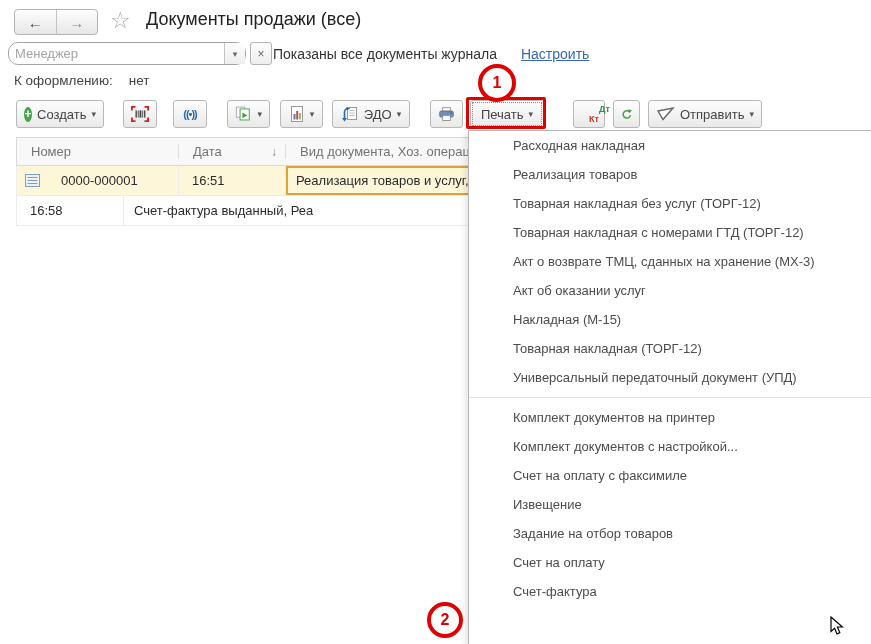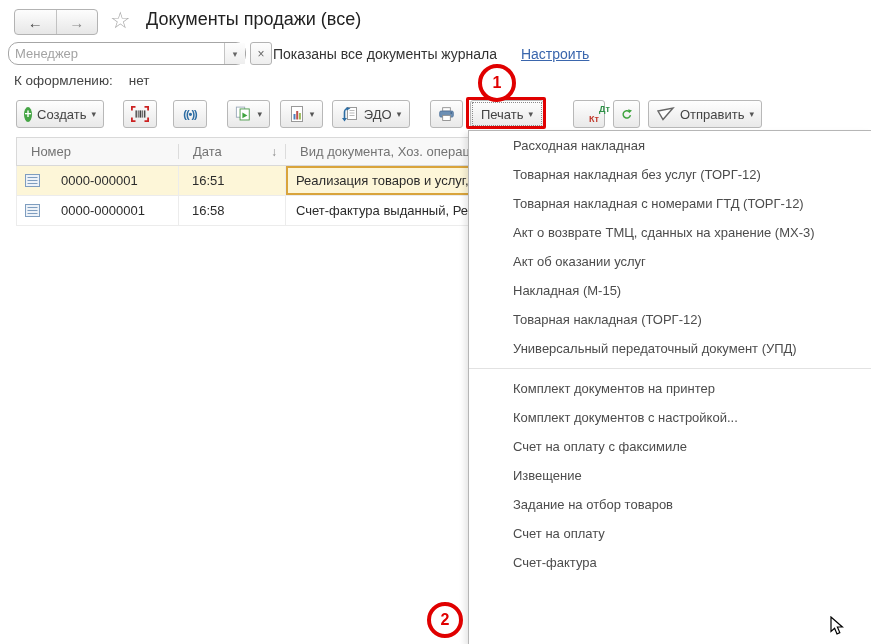--- a/index.html
+++ b/index.html
@@ -245,41 +245,35 @@
       </div>
       <div class="cell c2">
         <span>16:51</span>
       </div>
       <div class="cell c3 active">
         <span>Реализация товаров и услуг,</span>
       </div>
     </div>
 
     <div class="grid-row">
-      <div class="cell c1">
-        <svg width="15" height="13" viewBox="0 0 15 13">
-          <rect x="0.5" y="0.5" width="14" height="12" fill="#edf2f8" stroke="#7e9dbf"></rect>
-          <line x1="2.5" y1="3.5" x2="12.5" y2="3.5" stroke="#7e9dbf"></line>
-          <line x1="2.5" y1="6.5" x2="12.5" y2="6.5" stroke="#7e9dbf"></line>
-          <line x1="2.5" y1="9.5" x2="12.5" y2="9.5" stroke="#7e9dbf"></line>
-        </svg>
-        <span>0000-0000001</span>
-      </div>
       <div class="cell c2">
         <span>16:58</span>
       </div>
       <div class="cell c3">
         <span>Счет-фактура выданный, Реа</span>
       </div>
     </div>
   </div>
 
   <div class="print-menu">
     <div class="menu-item">
         <span>Расходная накладная</span>
+      </div>
+    <div class="menu-item">
+        <span>Реализация товаров</span>
       </div>
     <div class="menu-item">
         <span>Товарная накладная без услуг (ТОРГ-12)</span>
       </div>
     <div class="menu-item">
         <span>Товарная накладная с номерами ГТД (ТОРГ-12)</span>
       </div>
     <div class="menu-item">
         <span>Акт о возврате ТМЦ, сданных на хранение (МХ-3)</span>
       </div>

